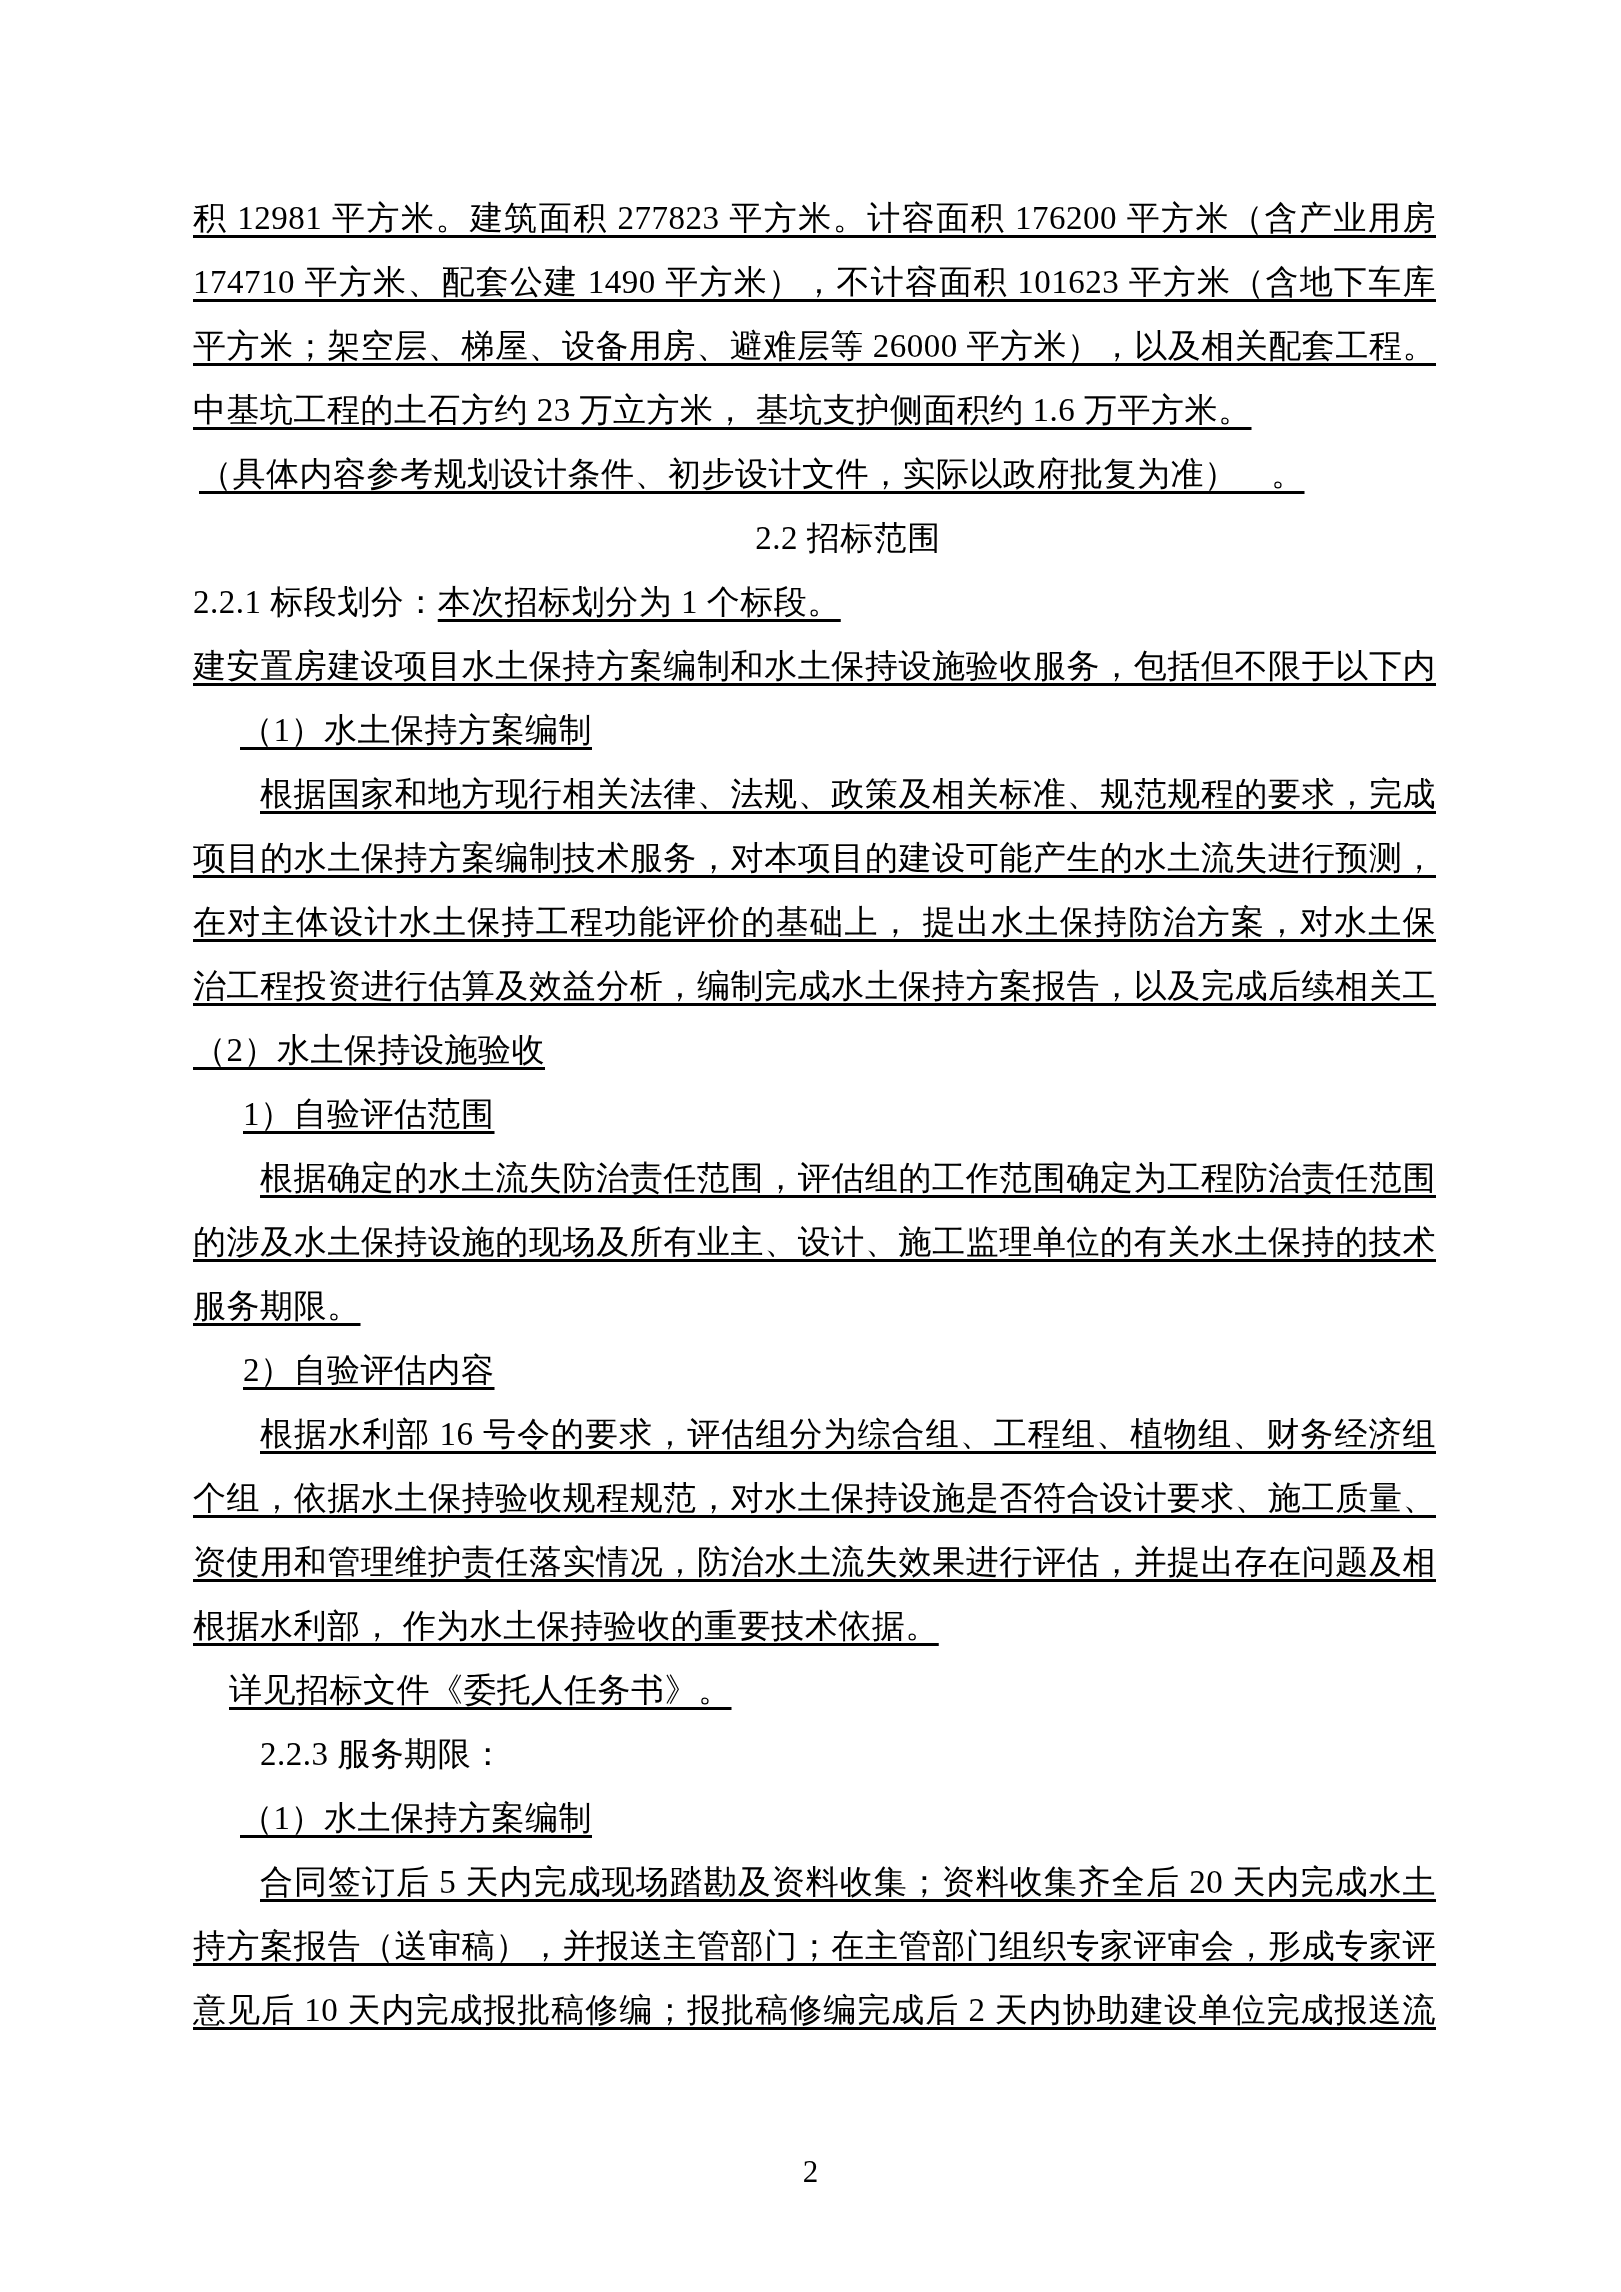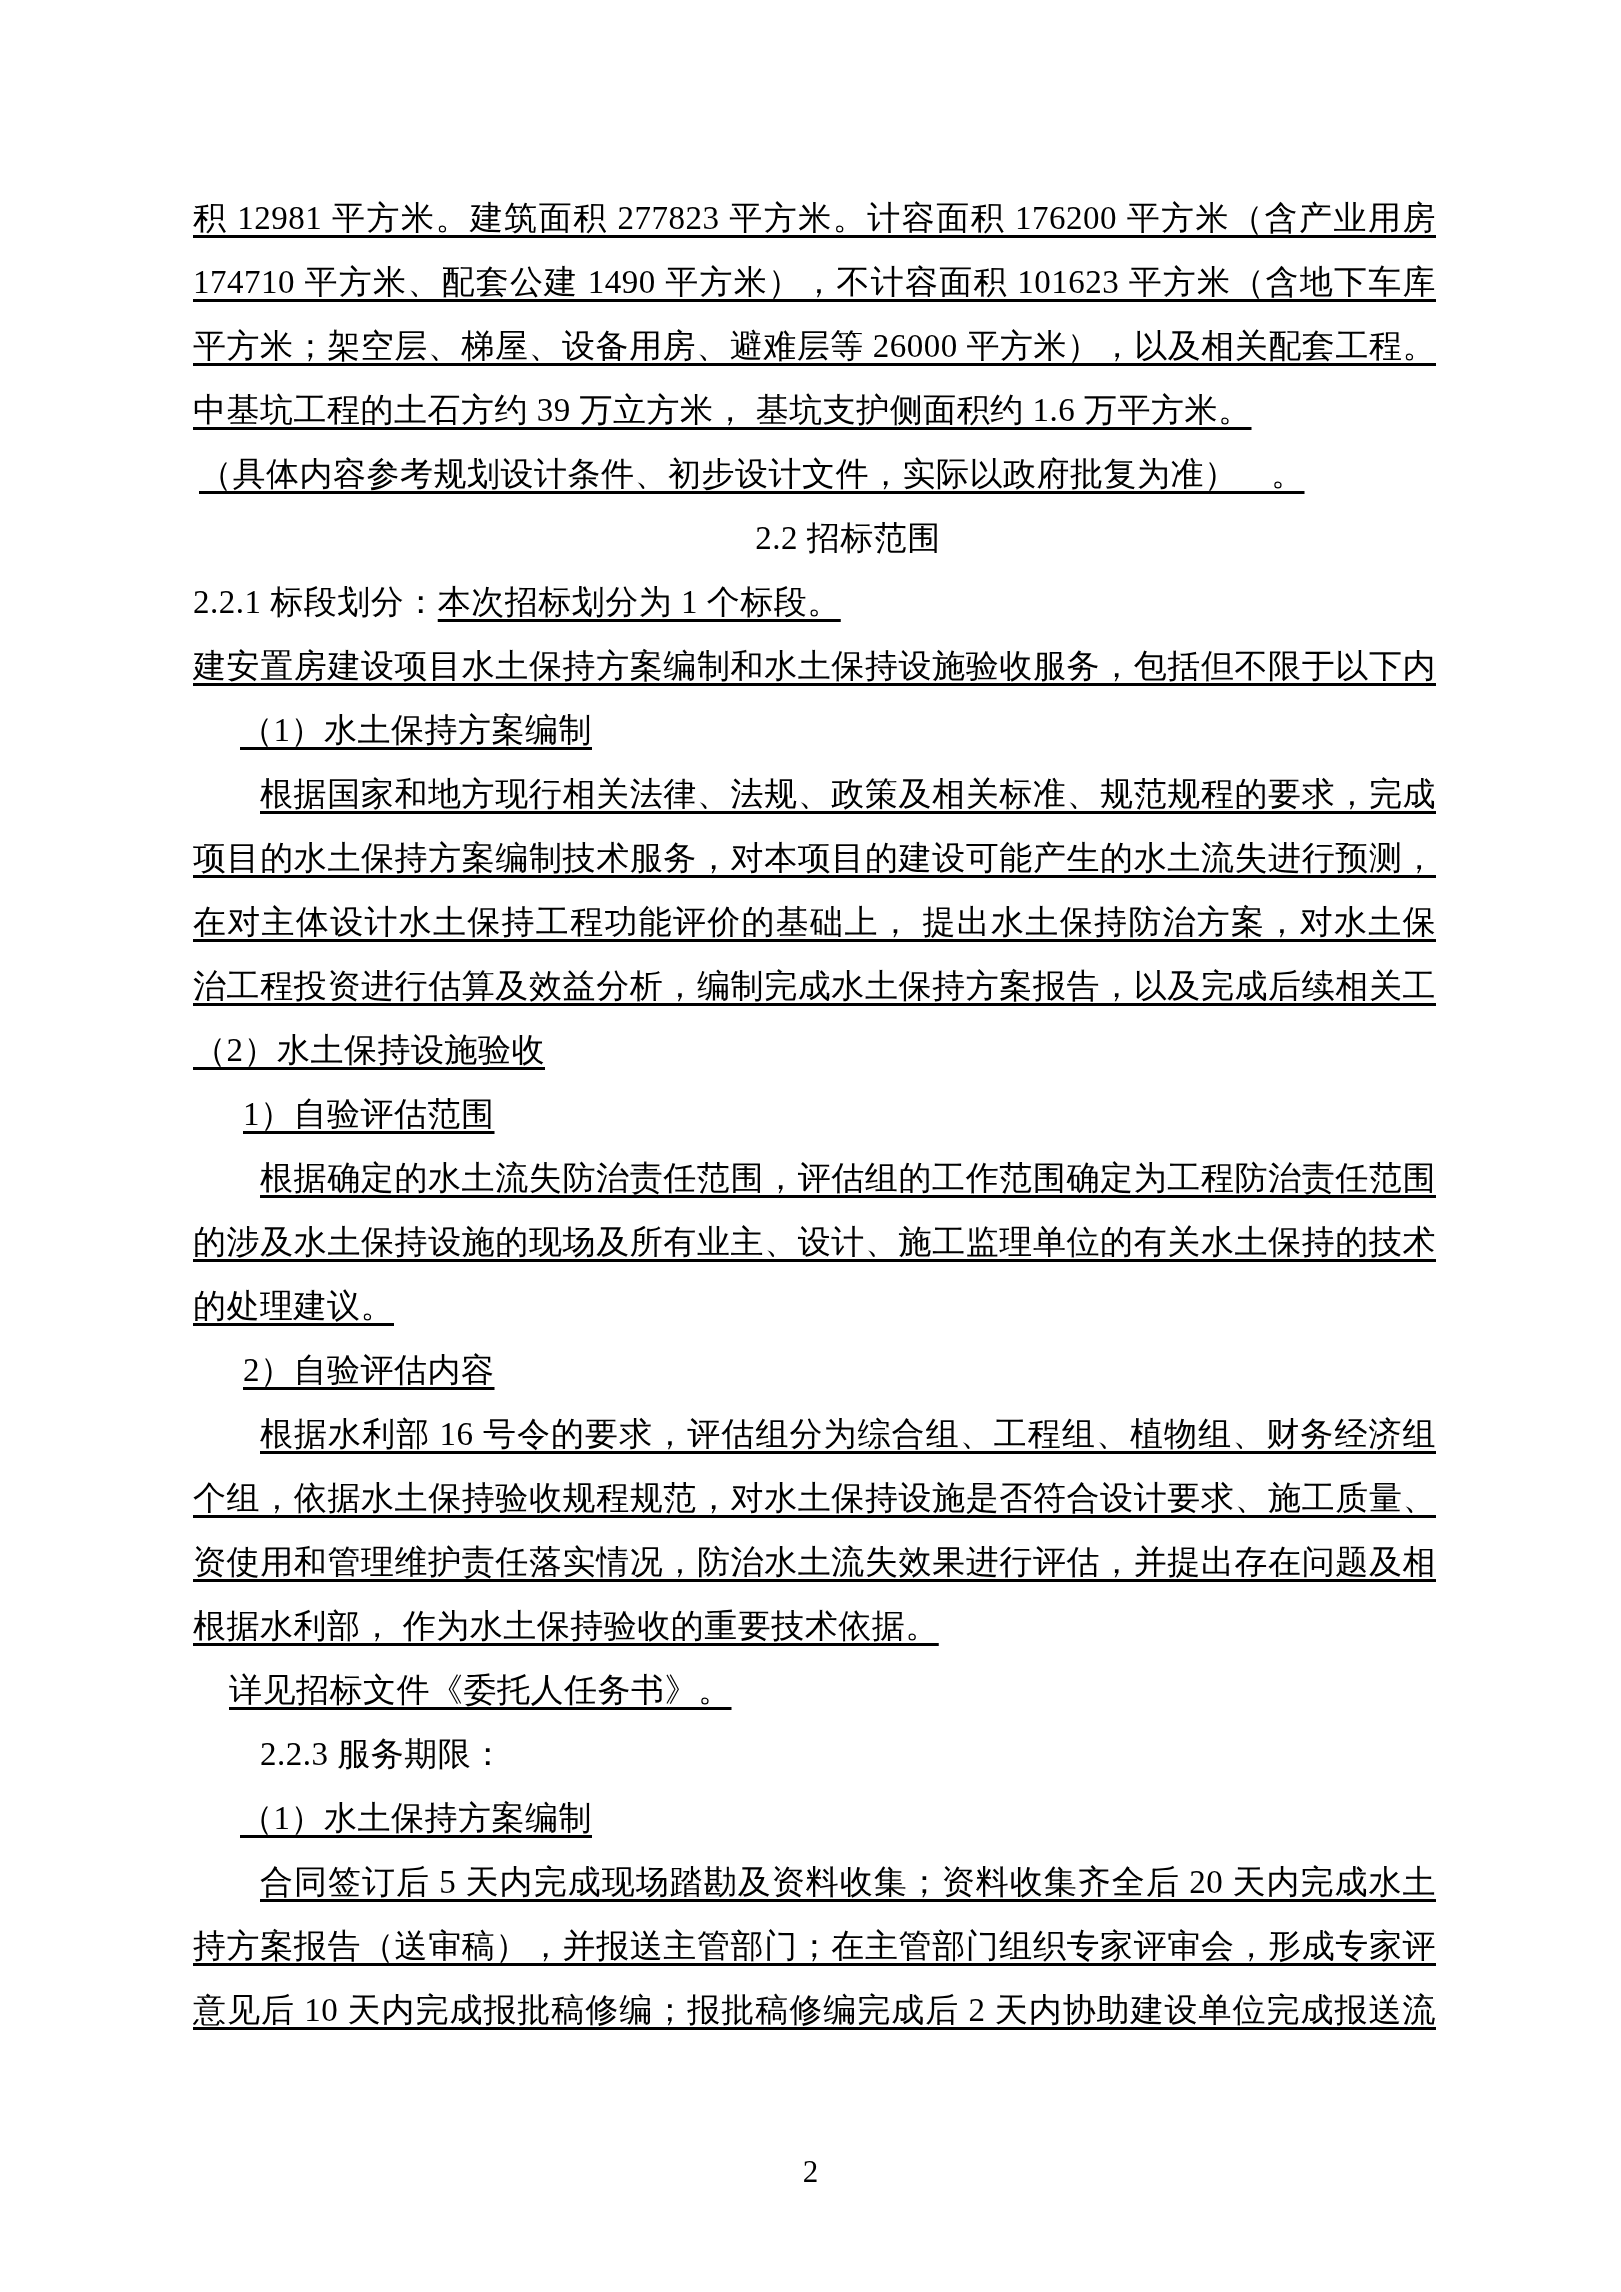--- a/index.html
+++ b/index.html
@@ -57,35 +57,35 @@
   }
 </style>
 </head>
 <body>
 
 <div class="page">
   <div class="doc-body" id="doc-body">
       <div class="line justify" style="margin-left: 0px;"><span class="seg u">积 12981 平方米。建筑面积 277823 平方米。计容面积 176200 平方米（含产业用房面积</span></div>
       <div class="line justify" style="margin-left: 0px;"><span class="seg u">174710 平方米、配套公建 1490 平方米），不计容面积 101623 平方米（含地下车库 75623</span></div>
       <div class="line justify" style="margin-left: 0px;"><span class="seg u">平方米；架空层、梯屋、设备用房、避难层等 26000 平方米），以及相关配套工程。其</span></div>
-      <div class="line" style="margin-left: 0px;"><span class="seg u">中基坑工程的土石方约 39 万立方米， 基坑支护侧面积约 1.6 万平方米。 </span></div>
+      <div class="line" style="margin-left: 0px;"><span class="seg u">中基坑工程的土石方约 23 万立方米， 基坑支护侧面积约 1.6 万平方米。 </span></div>
       <div class="line" style="margin-left: 6px;"><span class="seg u">（具体内容参考规划设计条件、初步设计文件，实际以政府批复为准）　。 </span></div>
       <div class="line" style="margin-left: 67px; text-align: center;"><span class="seg">2.2 招标范围</span></div>
       <div class="line" style=""><span class="seg">2.2.1 标段划分：</span><span class="seg u">本次招标划分为 1 个标段。</span></div>
       <div class="line justify" style="margin-left: 0px;"><span class="seg u">建安置房建设项目水土保持方案编制和水土保持设施验收服务，包括但不限于以下内容：</span></div>
       <div class="line" style="margin-left: 47px;"><span class="seg u">（1）水土保持方案编制</span></div>
       <div class="line justify" style="margin-left: 67px;"><span class="seg u">根据国家和地方现行相关法律、法规、政策及相关标准、规范规程的要求，完成该</span></div>
       <div class="line justify" style="margin-left: 0px;"><span class="seg u">项目的水土保持方案编制技术服务，对本项目的建设可能产生的水土流失进行预测，并</span></div>
       <div class="line justify" style="margin-left: 0px;"><span class="seg u">在对主体设计水土保持工程功能评价的基础上， 提出水土保持防治方案，对水土保持防</span></div>
       <div class="line justify" style="margin-left: 0px;"><span class="seg u">治工程投资进行估算及效益分析，编制完成水土保持方案报告，以及完成后续相关工作。</span></div>
       <div class="line" style="margin-left: 0px;"><span class="seg u">（2）水土保持设施验收</span></div>
       <div class="line" style="margin-left: 50px;"><span class="seg u">1）自验评估范围</span></div>
       <div class="line justify" style="margin-left: 67px;"><span class="seg u">根据确定的水土流失防治责任范围，评估组的工作范围确定为工程防治责任范围内</span></div>
       <div class="line justify" style="margin-left: 0px;"><span class="seg u">的涉及水土保持设施的现场及所有业主、设计、施工监理单位的有关水土保持的技术档</span></div>
-      <div class="line" style="margin-left: 0px;"><span class="seg u">的处理建议。 </span></div>
+      <div class="line" style="margin-left: 0px;"><span class="seg u">服务期限。 </span></div>
       <div class="line" style="margin-left: 50px;"><span class="seg u">2）自验评估内容</span></div>
       <div class="line justify" style="margin-left: 67px;"><span class="seg u">根据水利部 16 号令的要求，评估组分为综合组、工程组、植物组、财务经济组 4</span></div>
       <div class="line justify" style="margin-left: 0px;"><span class="seg u">个组，依据水土保持验收规程规范，对水土保持设施是否符合设计要求、施工质量、投</span></div>
       <div class="line justify" style="margin-left: 0px;"><span class="seg u">资使用和管理维护责任落实情况，防治水土流失效果进行评估，并提出存在问题及相应</span></div>
       <div class="line" style="margin-left: 0px;"><span class="seg u">根据水利部， 作为水土保持验收的重要技术依据。 </span></div>
       <div class="line" style="margin-left: 36px;"><span class="seg u">详见招标文件《委托人任务书》。 </span></div>
       <div class="line" style="margin-left: 67px;"><span class="seg">2.2.3 服务期限：</span></div>
       <div class="line" style="margin-left: 47px;"><span class="seg u">（1）水土保持方案编制</span></div>
       <div class="line justify" style="margin-left: 67px;"><span class="seg u">合同签订后 5 天内完成现场踏勘及资料收集；资料收集齐全后 20 天内完成水土保</span></div>
       <div class="line justify" style="margin-left: 0px;"><span class="seg u">持方案报告（送审稿），并报送主管部门；在主管部门组织专家评审会，形成专家评审</span></div>

